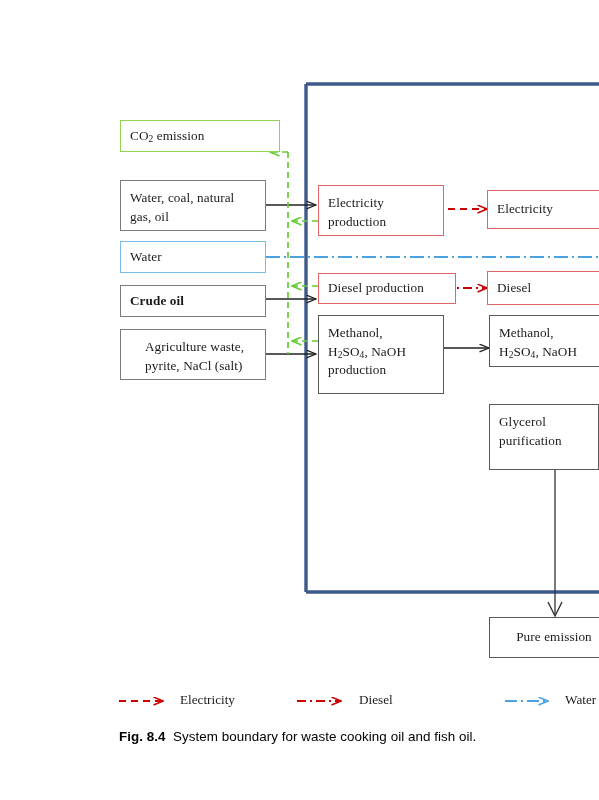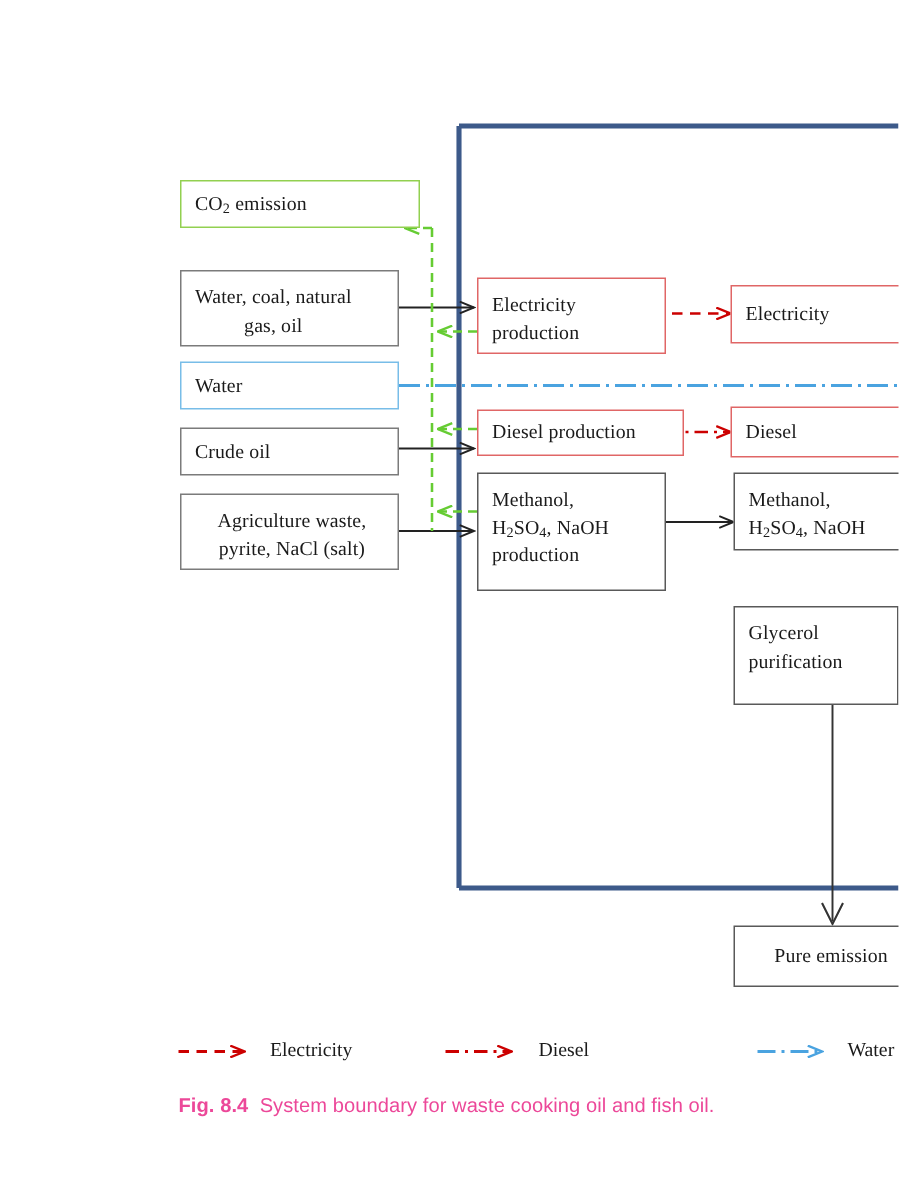--- a/index.html
+++ b/index.html
@@ -39,21 +39,21 @@
     font-size: 13.2px;
     line-height: 1.42;
     letter-spacing: .1px;
     padding: 5px 9px;
   }
   .node span {
     display: block;
     white-space: pre-line;
   }
   .node.v-top { align-items: flex-start; padding-top: 8px; }
-  .b-gray  { border: 1.3px solid #7b7b7b; text-align: center; }
+  .b-gray  { border: 1.3px solid #7b7b7b; }
   .b-green { border: 1.3px solid #92d050; }
   .b-blue  { border: 1.3px solid #78bde8; }
   .b-red   { border: 1.3px solid #e06666; }
   .b-dark  { border: 1.3px solid #595959; }
 
   .legend-item {
     position: absolute;
     font-size: 13.2px;
     white-space: nowrap;
   }
@@ -62,21 +62,21 @@
     top: -9px;
     font-size: 13.2px;
   }
   .caption {
     position: absolute;
     left: 119px;
     top: 729px;
     width: 470px;
     font-family: "Liberation Sans", "DejaVu Sans", sans-serif;
     font-size: 13.4px;
-    color: #ec4899;
+    color: #000000;
     letter-spacing: .05px;
   }
   .caption b { font-weight: 700; }
   sub { font-size: .72em; vertical-align: baseline; position: relative; top: .28em; }
 </style>
 </head>
 <body>
 
 <div id="figure">
 
@@ -163,21 +163,21 @@
 
   <div class="node b-gray v-top" style="left:120px; top:180px; width:146px; height:51px;">
     <span>Water, coal, natural
 gas, oil</span>
   </div>
 
   <div class="node b-blue" style="left:120px; top:241px; width:146px; height:32px;">
     <span>Water</span>
   </div>
 
-  <div class="node b-gray" style="left:120px; top:285px; width:146px; height:32px;">
+  <div class="node b-gray" style="left:120px; top:285px; width:146px; height:32px;font-weight:bold;">
     <span>Crude oil</span>
   </div>
 
   <div class="node b-gray v-top" style="left:120px; top:329px; width:146px; height:51px;padding-left:24px;">
     <span>Agriculture waste,
 pyrite, NaCl (salt)</span>
   </div>
 
   <div class="node b-red v-top" style="left:318px; top:185px; width:126px; height:51px;">
     <span>Electricity

